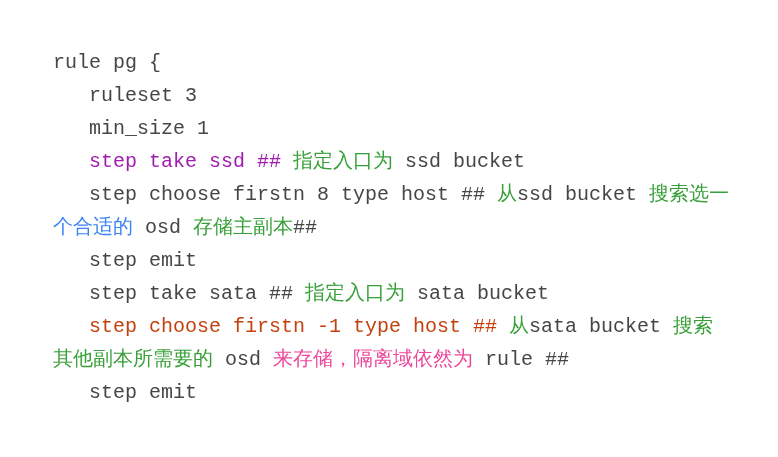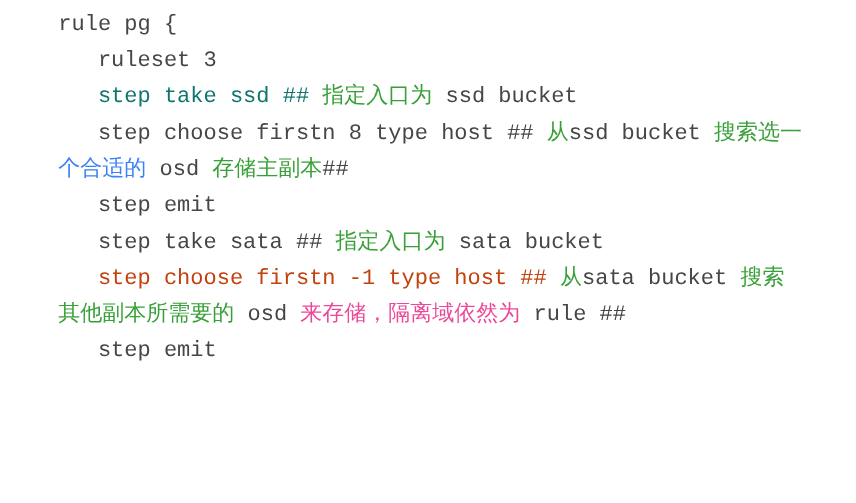--- a/index.html
+++ b/index.html
@@ -6,20 +6,21 @@
     margin: 0;
     padding: 0;
     background: #ffffff;
   }
   .page {
     position: relative;
     width: 778px;
     height: 395px;
     background: #ffffff;
     overflow: hidden;
+    margin-top: 40px;
   }
   .code-block {
     position: absolute;
     left: 53px;
     top: 6px;
     right: 4px;
     font-family: "Liberation Mono", "DejaVu Sans Mono", monospace;
     font-size: 20px;
     line-height: 33px;
   }
@@ -33,21 +34,22 @@
     white-space: pre;
   }
 </style>
 </head>
 <body style="background: rgb(255, 255, 255);">
 
 <div class="page">
   <div class="code-block" id="code-block">
       <div class="code-line"><span class="seg" style="color: rgb(70, 70, 70);">rule pg {</span></div>
       <div class="code-line indent"><span class="seg" style="color: rgb(70, 70, 70);">ruleset 3</span></div>
-      <div class="code-line indent"><span class="seg" style="color: #0f766e;">step take ssd ## </span><span class="seg" style="color: rgb(56, 160, 56);">指定入口为</span><span class="seg" style="color: rgb(70, 70, 70);"> ssd bucket</span></div>
+      <div class="code-line indent"><span class="seg" style="color: rgb(70, 70, 70);">min_size 1</span></div>
+      <div class="code-line indent"><span class="seg" style="color: #a21caf;">step take ssd ## </span><span class="seg" style="color: rgb(56, 160, 56);">指定入口为</span><span class="seg" style="color: rgb(70, 70, 70);"> ssd bucket</span></div>
       <div class="code-line indent"><span class="seg" style="color: rgb(70, 70, 70);">step choose firstn 8 type host ## </span><span class="seg" style="color: rgb(56, 160, 56);">从</span><span class="seg" style="color: rgb(70, 70, 70);">ssd bucket </span><span class="seg" style="color: rgb(56, 160, 56);">搜索选一</span></div>
       <div class="code-line"><span class="seg" style="color: #3b82f6;">个合适的</span><span class="seg" style="color: rgb(70, 70, 70);"> osd </span><span class="seg" style="color: rgb(56, 160, 56);">存储主副本</span><span class="seg" style="color: rgb(70, 70, 70);">##</span></div>
       <div class="code-line indent"><span class="seg" style="color: rgb(70, 70, 70);">step emit</span></div>
       <div class="code-line indent"><span class="seg" style="color: rgb(70, 70, 70);">step take sata ## </span><span class="seg" style="color: rgb(56, 160, 56);">指定入口为</span><span class="seg" style="color: rgb(70, 70, 70);"> sata bucket</span></div>
       <div class="code-line indent"><span class="seg" style="color: #c2410c;">step choose firstn -1 type host ## </span><span class="seg" style="color: rgb(56, 160, 56);">从</span><span class="seg" style="color: rgb(70, 70, 70);">sata bucket </span><span class="seg" style="color: rgb(56, 160, 56);">搜索</span></div>
       <div class="code-line"><span class="seg" style="color: rgb(56, 160, 56);">其他副本所需要的</span><span class="seg" style="color: rgb(70, 70, 70);"> osd </span><span class="seg" style="color: #ec4899;">来存储，隔离域依然为</span><span class="seg" style="color: rgb(70, 70, 70);"> rule ##</span></div>
       <div class="code-line indent"><span class="seg" style="color: rgb(70, 70, 70);">step emit</span></div>
     </div>
 </div>
 

